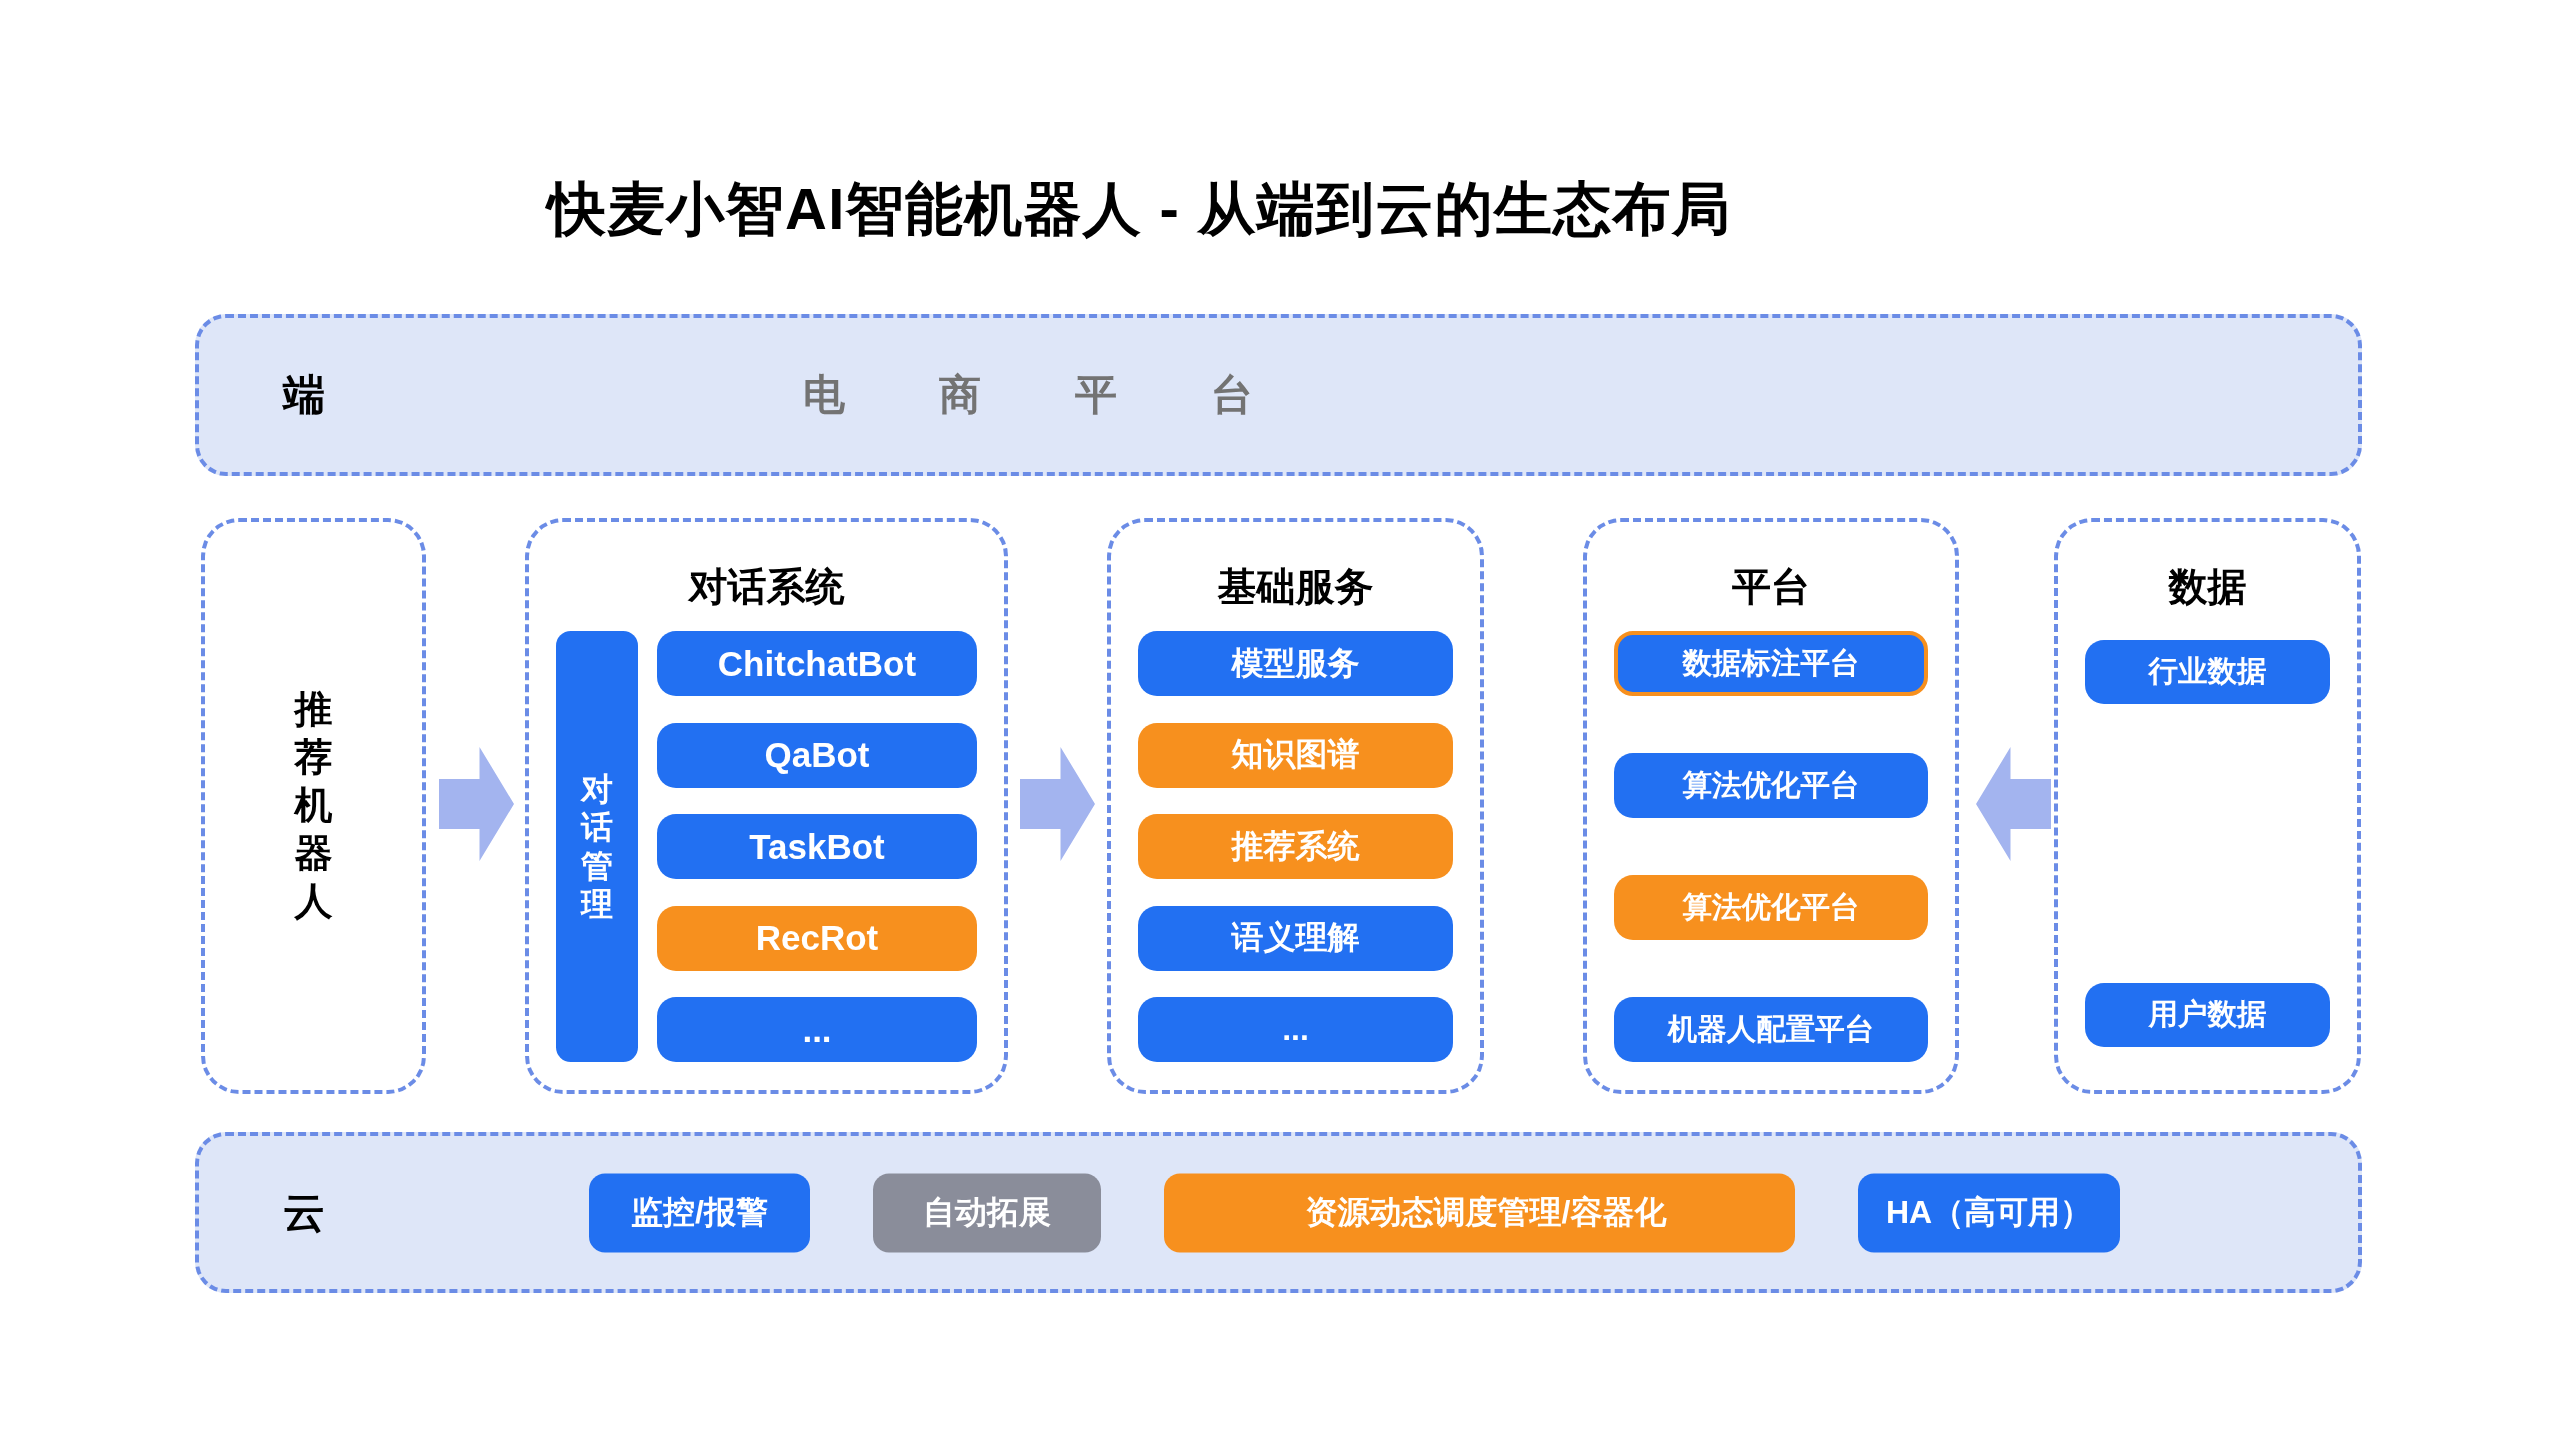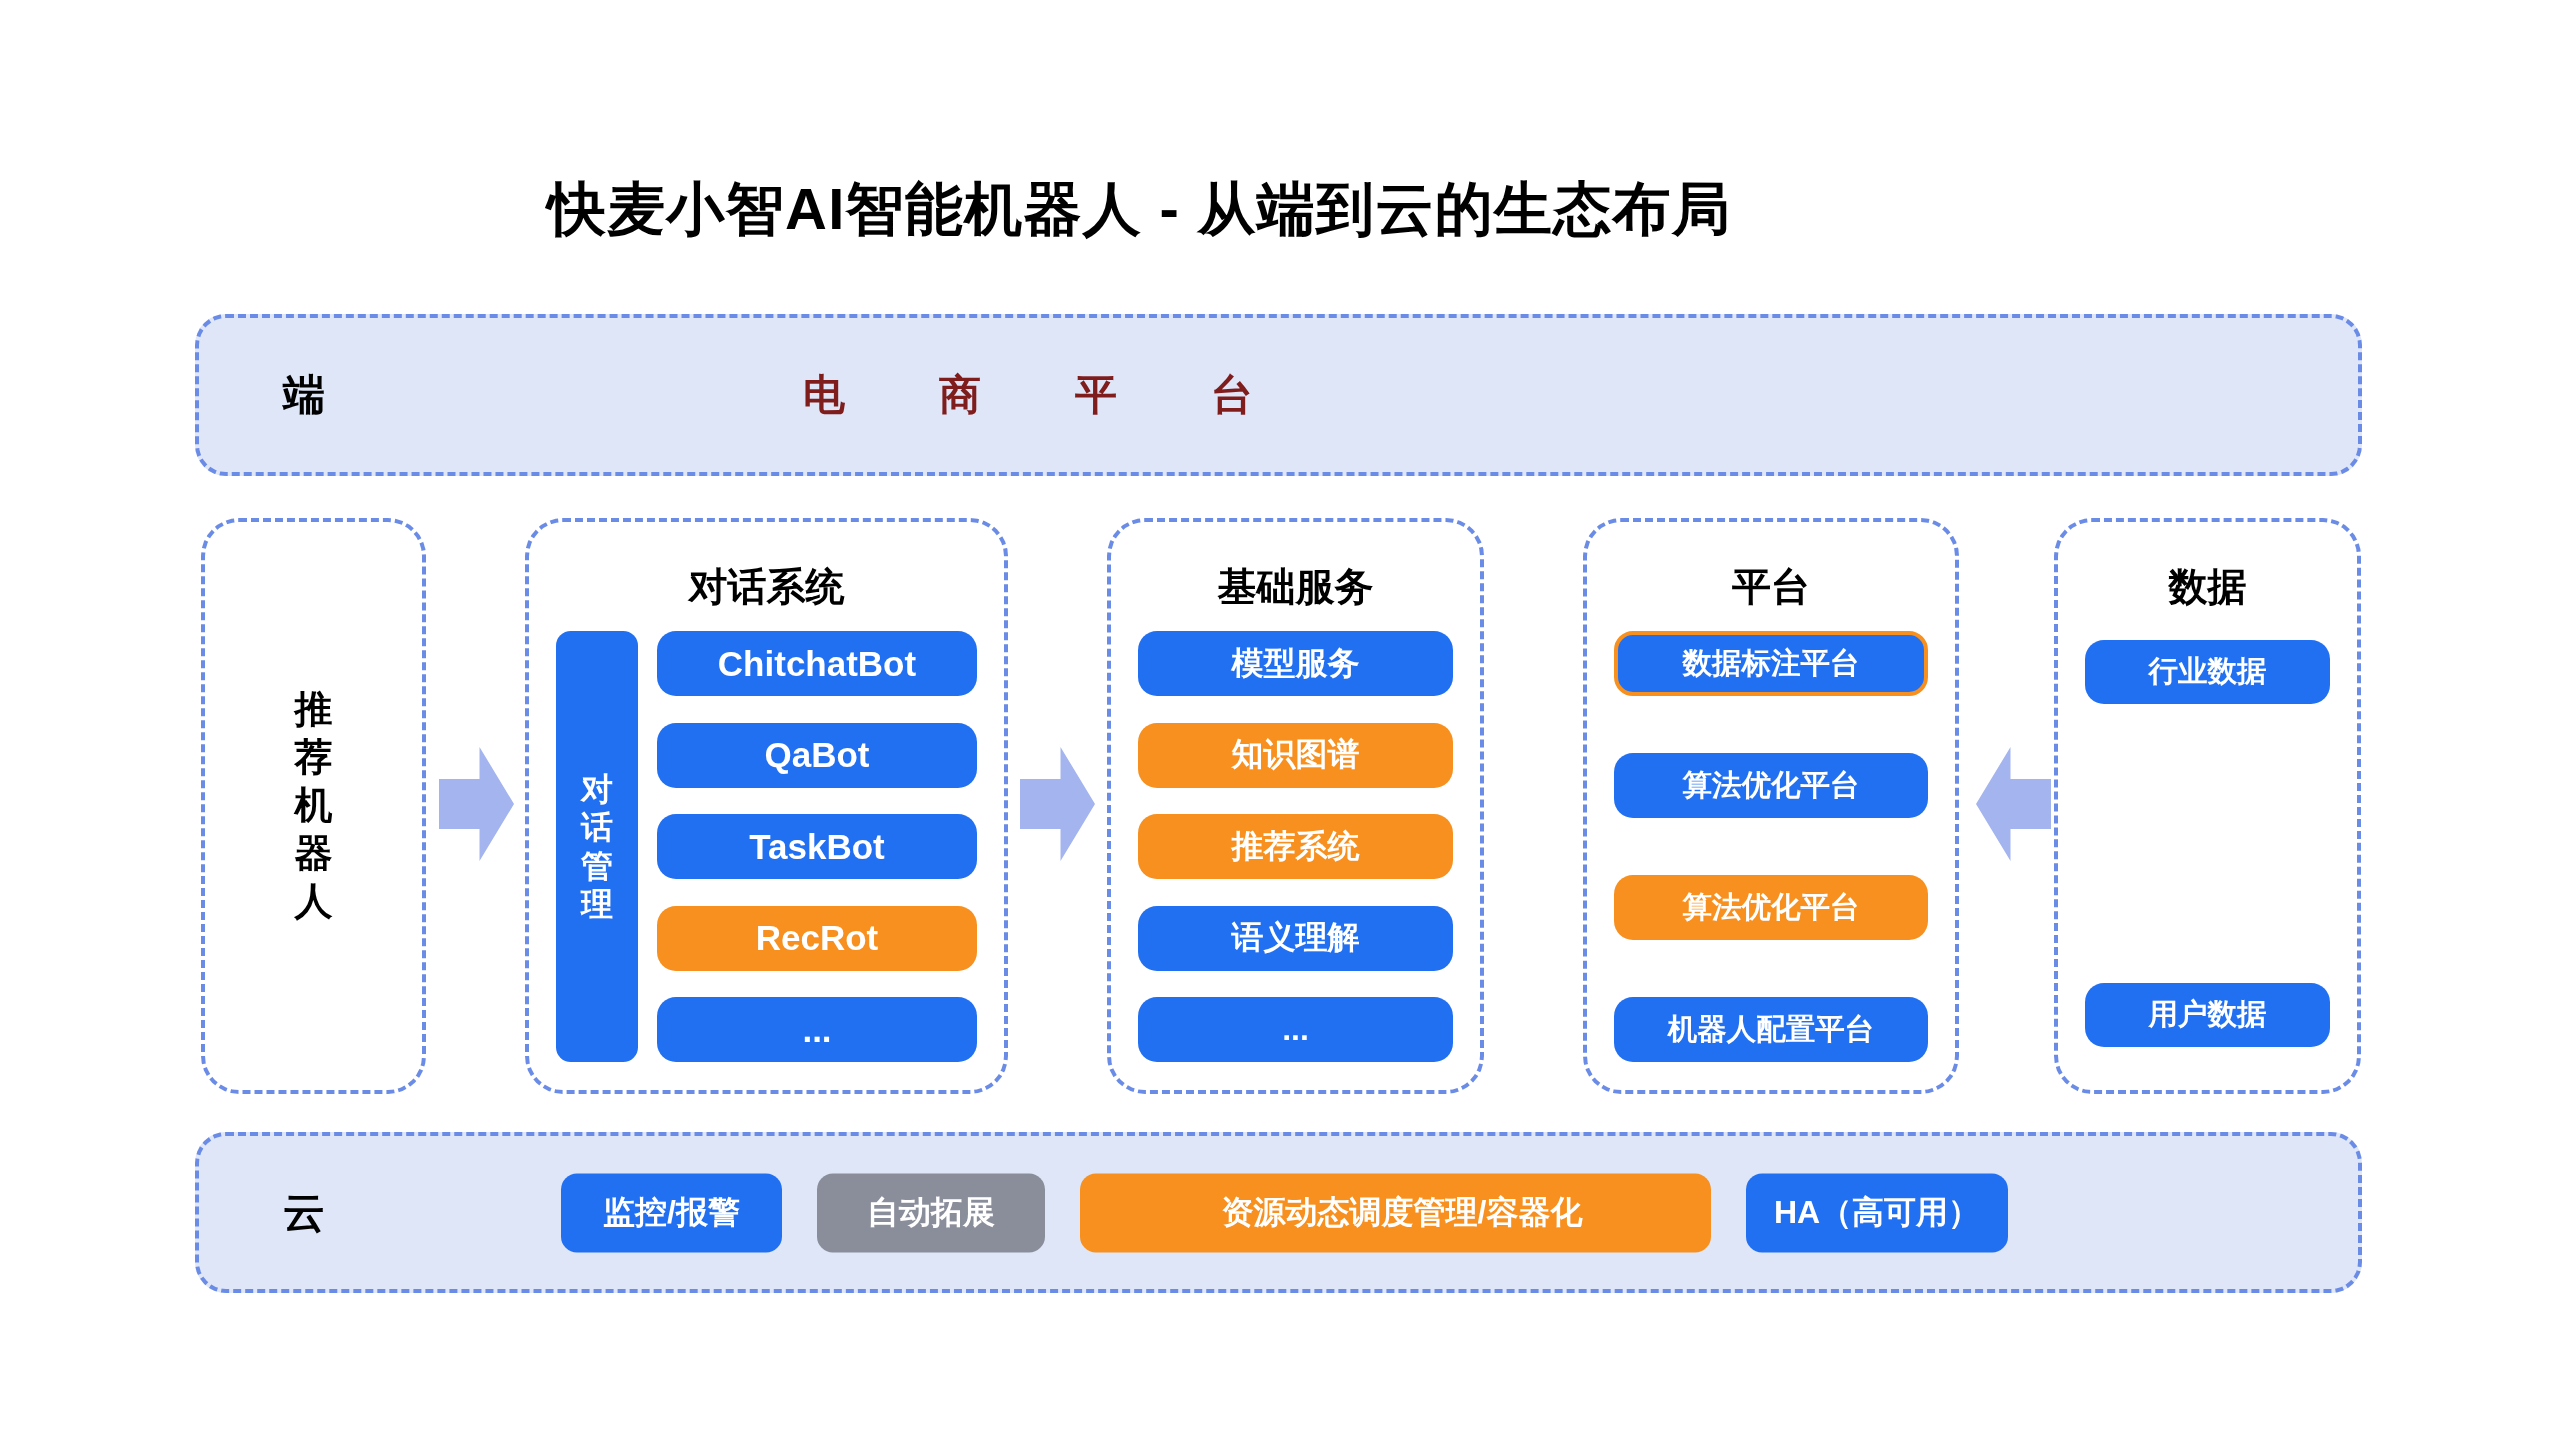--- a/index.html
+++ b/index.html
@@ -43,21 +43,21 @@
     transform: translateY(-50%);
     left: 84px;
   }
   .band-wide-text {
     position: absolute;
     top: 50%;
     transform: translateY(-50%);
     left: 604px;
     font-size: 42px;
     font-weight: 700;
-    color: #7f1d1d;
+    color: #737373;
     letter-spacing: 94px;
     white-space: nowrap;
   }
 
   
   .cloud-chips {
     position: absolute;
     top: 50%;
     transform: translateY(-50%);
     left: 362px;
@@ -67,20 +67,21 @@
   }
   .chip {
     display: flex; align-items: center; justify-content: center;
     height: 79px;
     border-radius: 16px;
     color: #ffffff;
     font-size: 32px;
     font-weight: 700;
     white-space: nowrap;
     padding: 0 23px;
+    margin-left: 28px;
   }
   .chip-blue   { background: #2270f2; }
   .chip-gray   { background: #8a8d9a; }
   .chip-orange { background: #f7901e; }
   .chip-w1 { width: 221px; }
   .chip-w2 { width: 228px; }
   .chip-w3 { width: 631px; padding-left: 36px; }
   .chip-w4 { width: 262px; }
 
   

